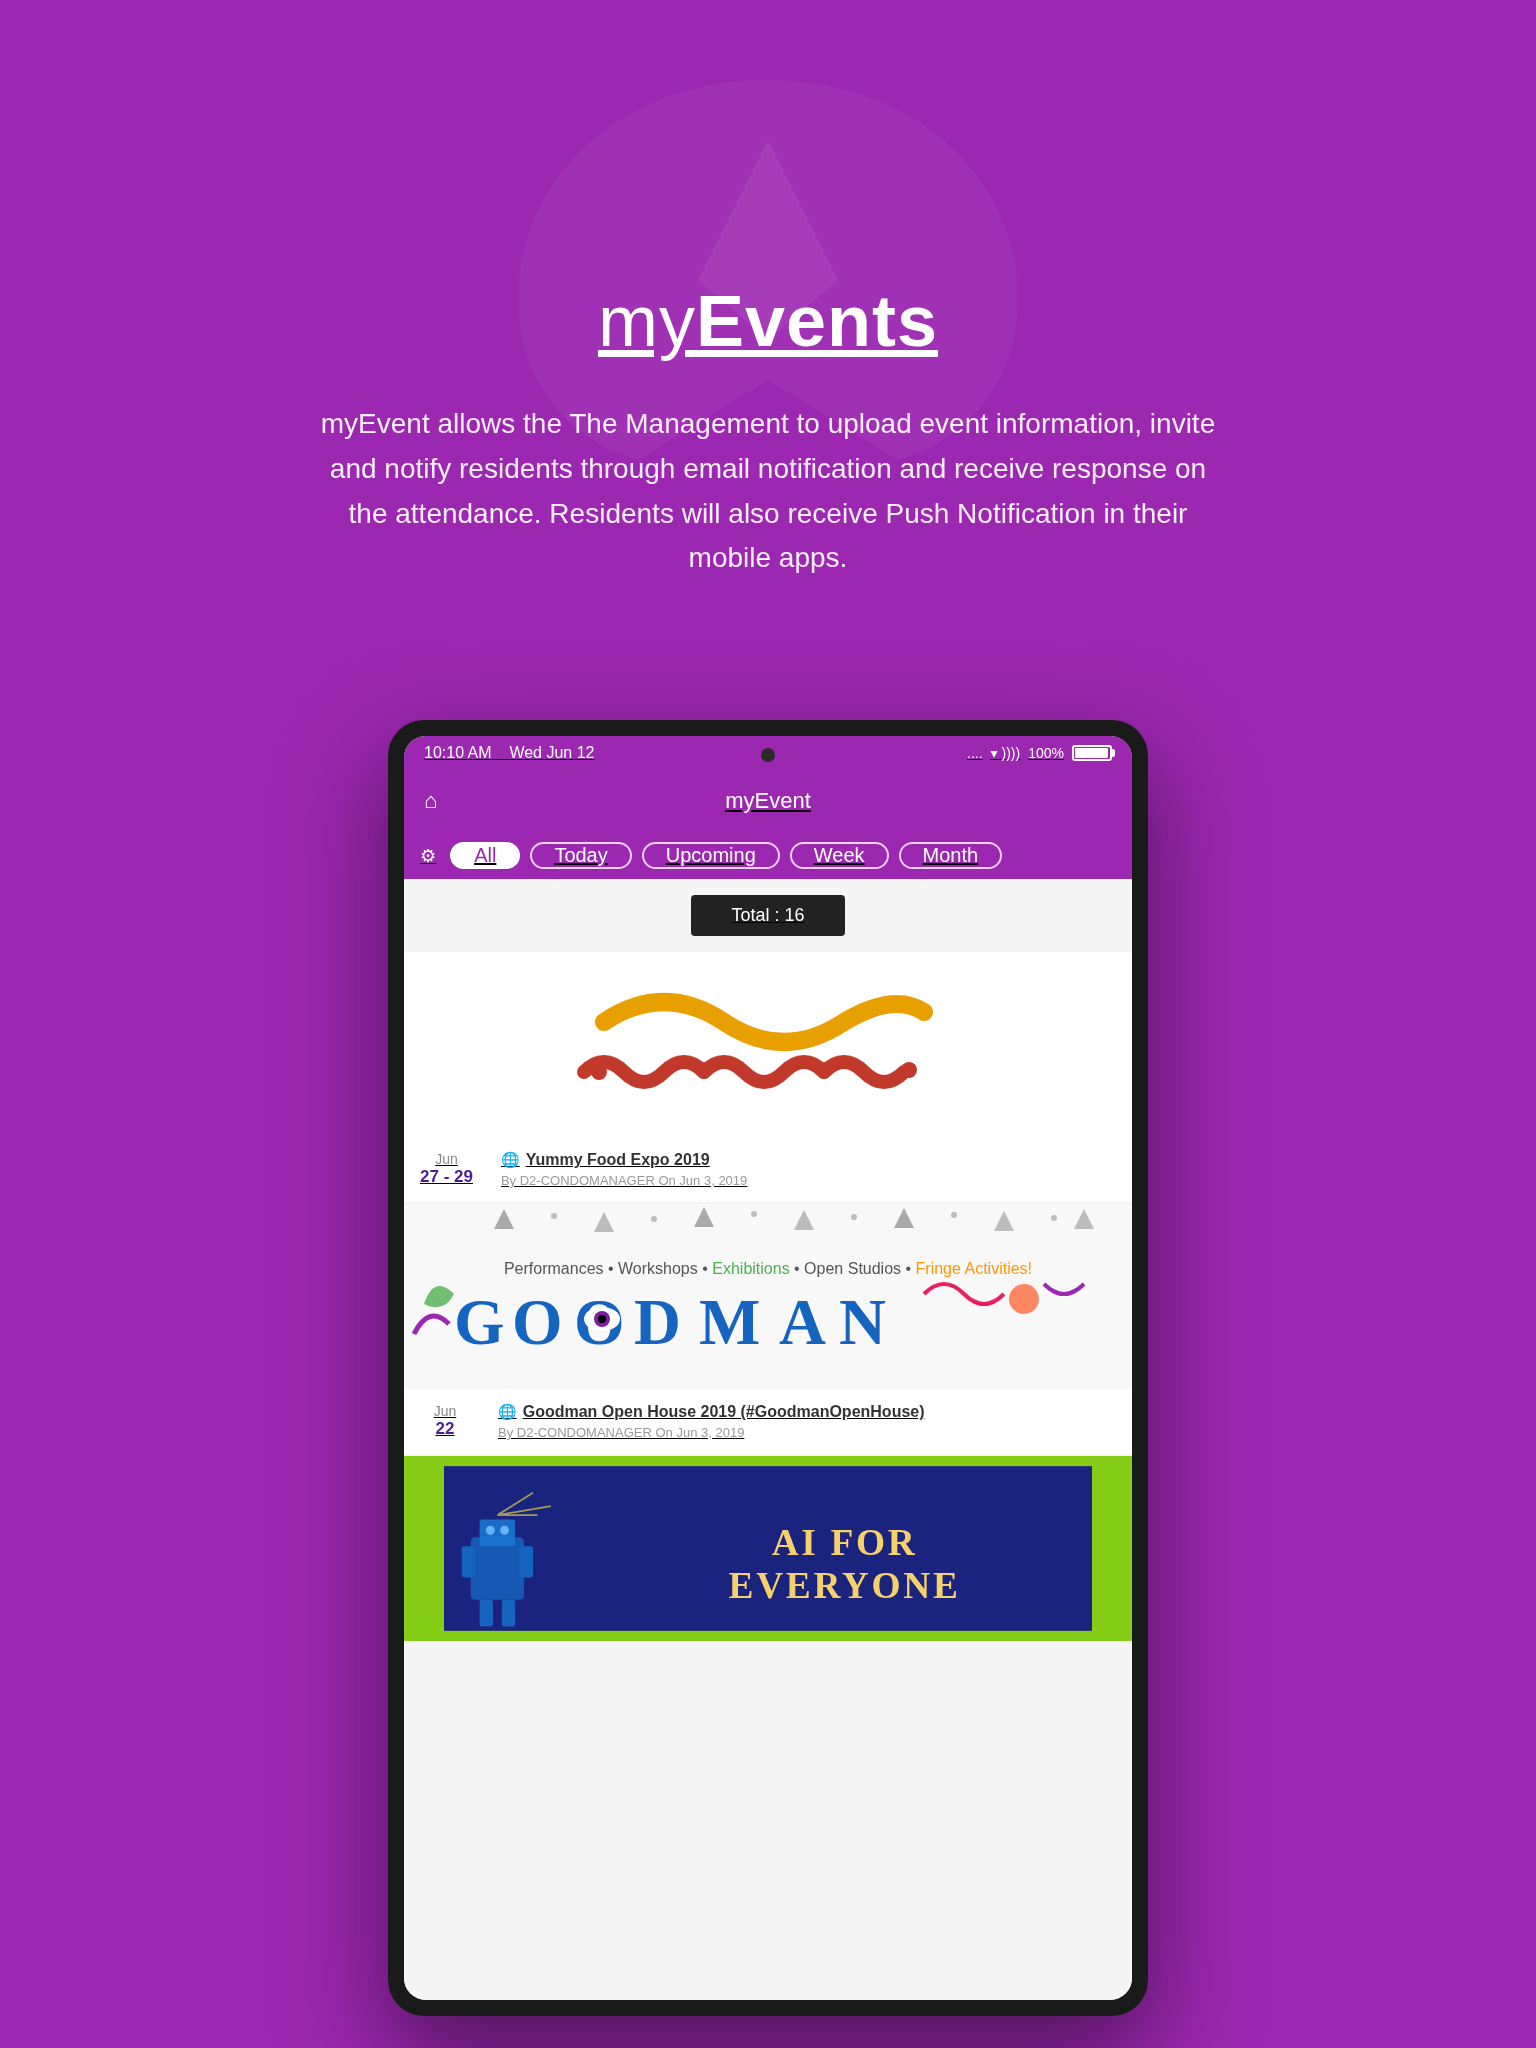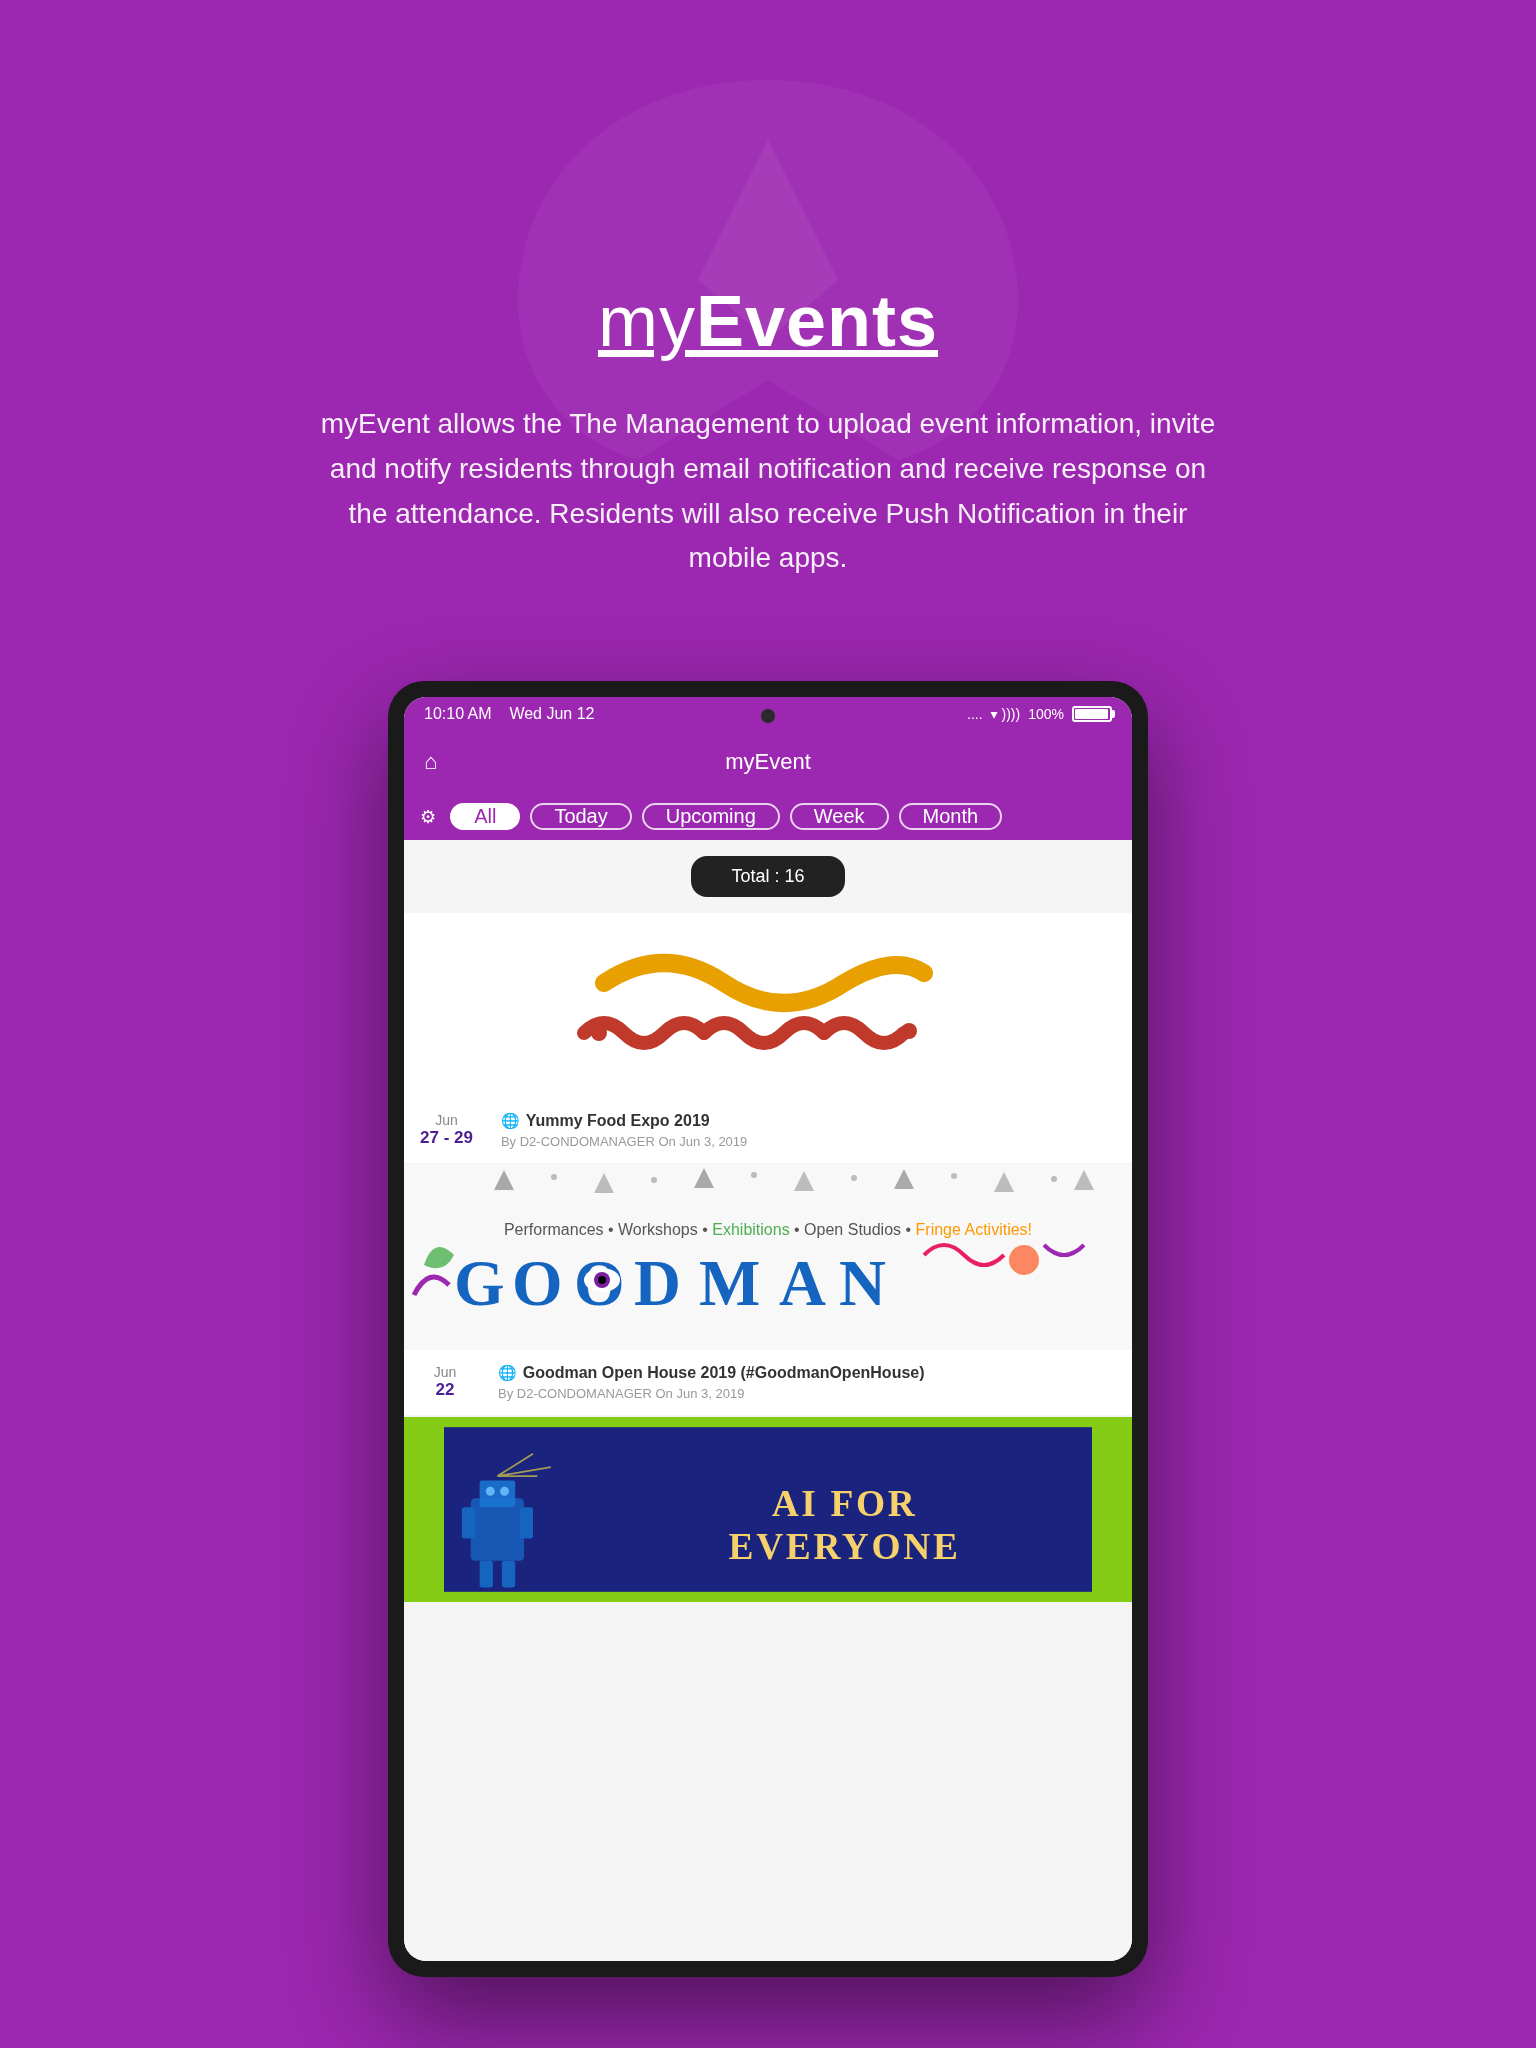--- a/index.html
+++ b/index.html
@@ -53,25 +53,26 @@
       color: rgba(255,255,255,0.92);
       line-height: 1.6;
       max-width: 900px;
       margin: 0 auto;
       font-weight: 300;
     }
 
     
     .tablet-wrapper {
       position: absolute;
-      top: 681px;
+      top: 720px;
       left: 50%;
       transform: translateX(-50%);
       width: 760px;
       height: 1296px;
+      text-decoration: underline;
     }
 
     .tablet-frame {
       width: 100%;
       height: 100%;
       background: #1a1a1a;
       border-radius: 36px;
       padding: 16px;
       box-shadow: 0 40px 100px rgba(0,0,0,0.5);
       position: relative;
@@ -215,21 +216,21 @@
       background: #f5f5f5;
       overflow: hidden;
       position: relative;
     }
 
     
     .total-badge {
       display: block;
       background: #222;
       color: white;
-      border-radius: 16px;
+      border-radius: 4px;
       padding: 10px 40px;
       font-size: 18px;
       font-weight: 500;
       text-align: center;
       width: fit-content;
       margin: 16px auto;
     }
 
     
     .event-item {

